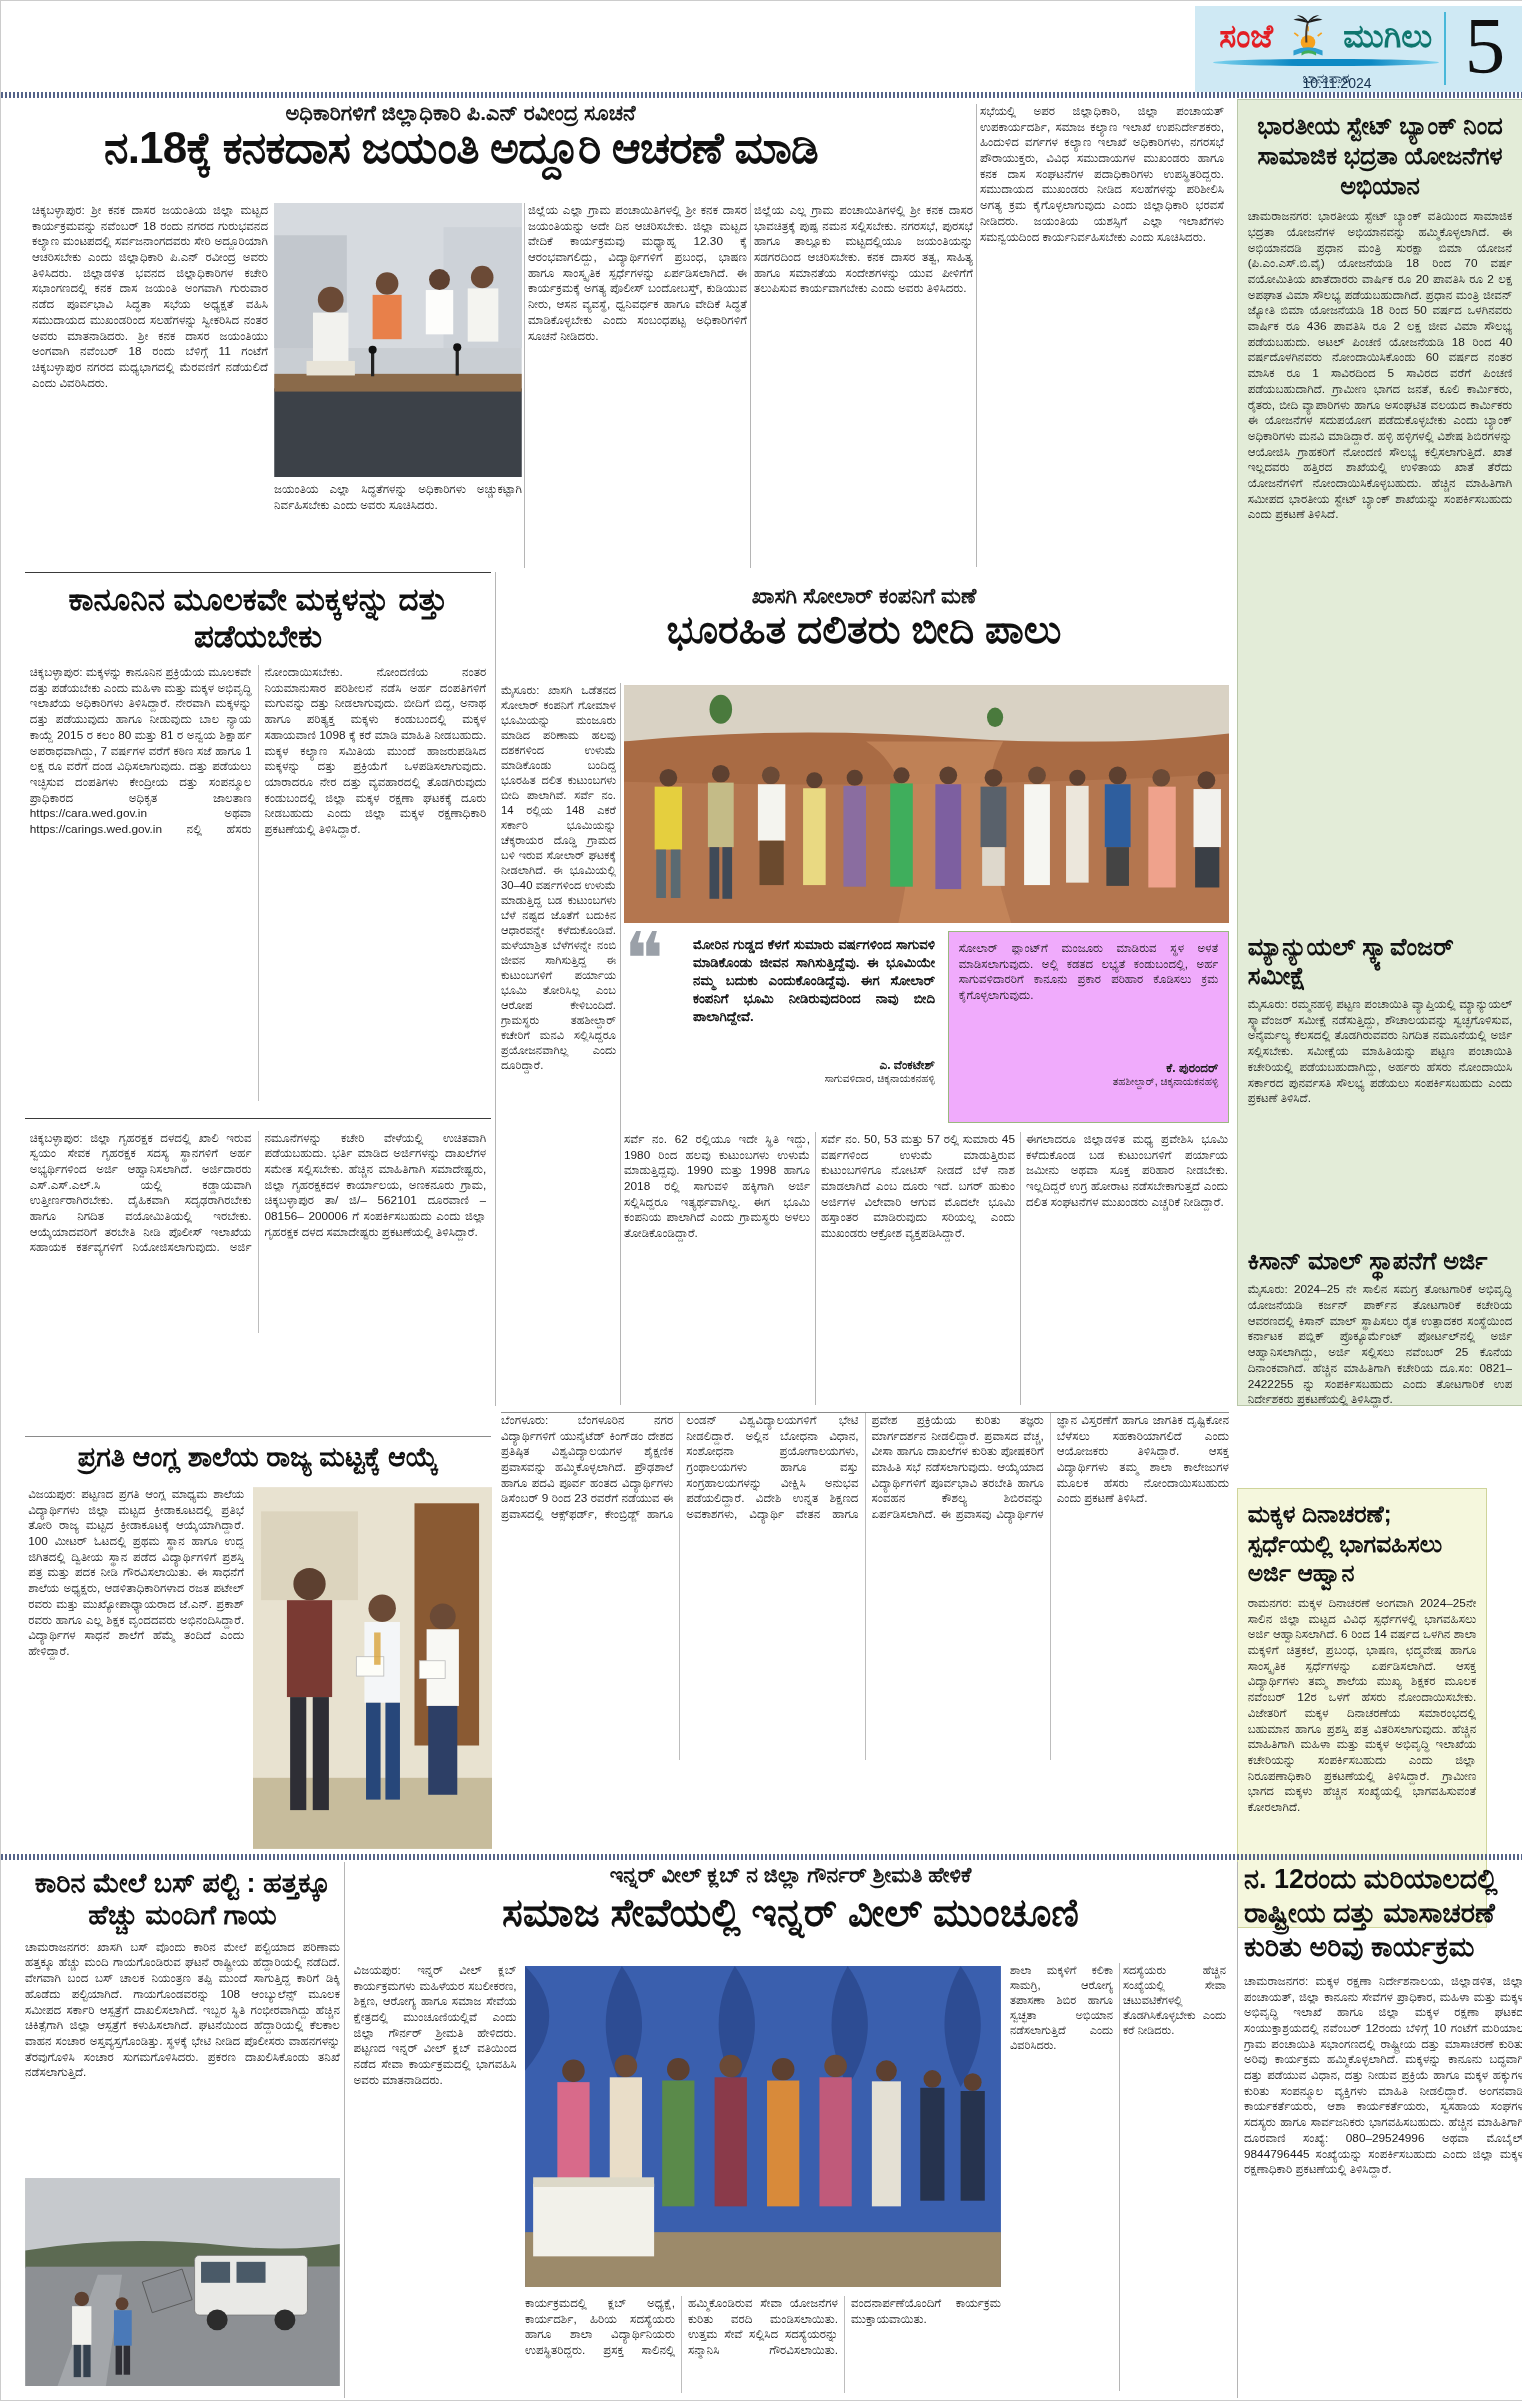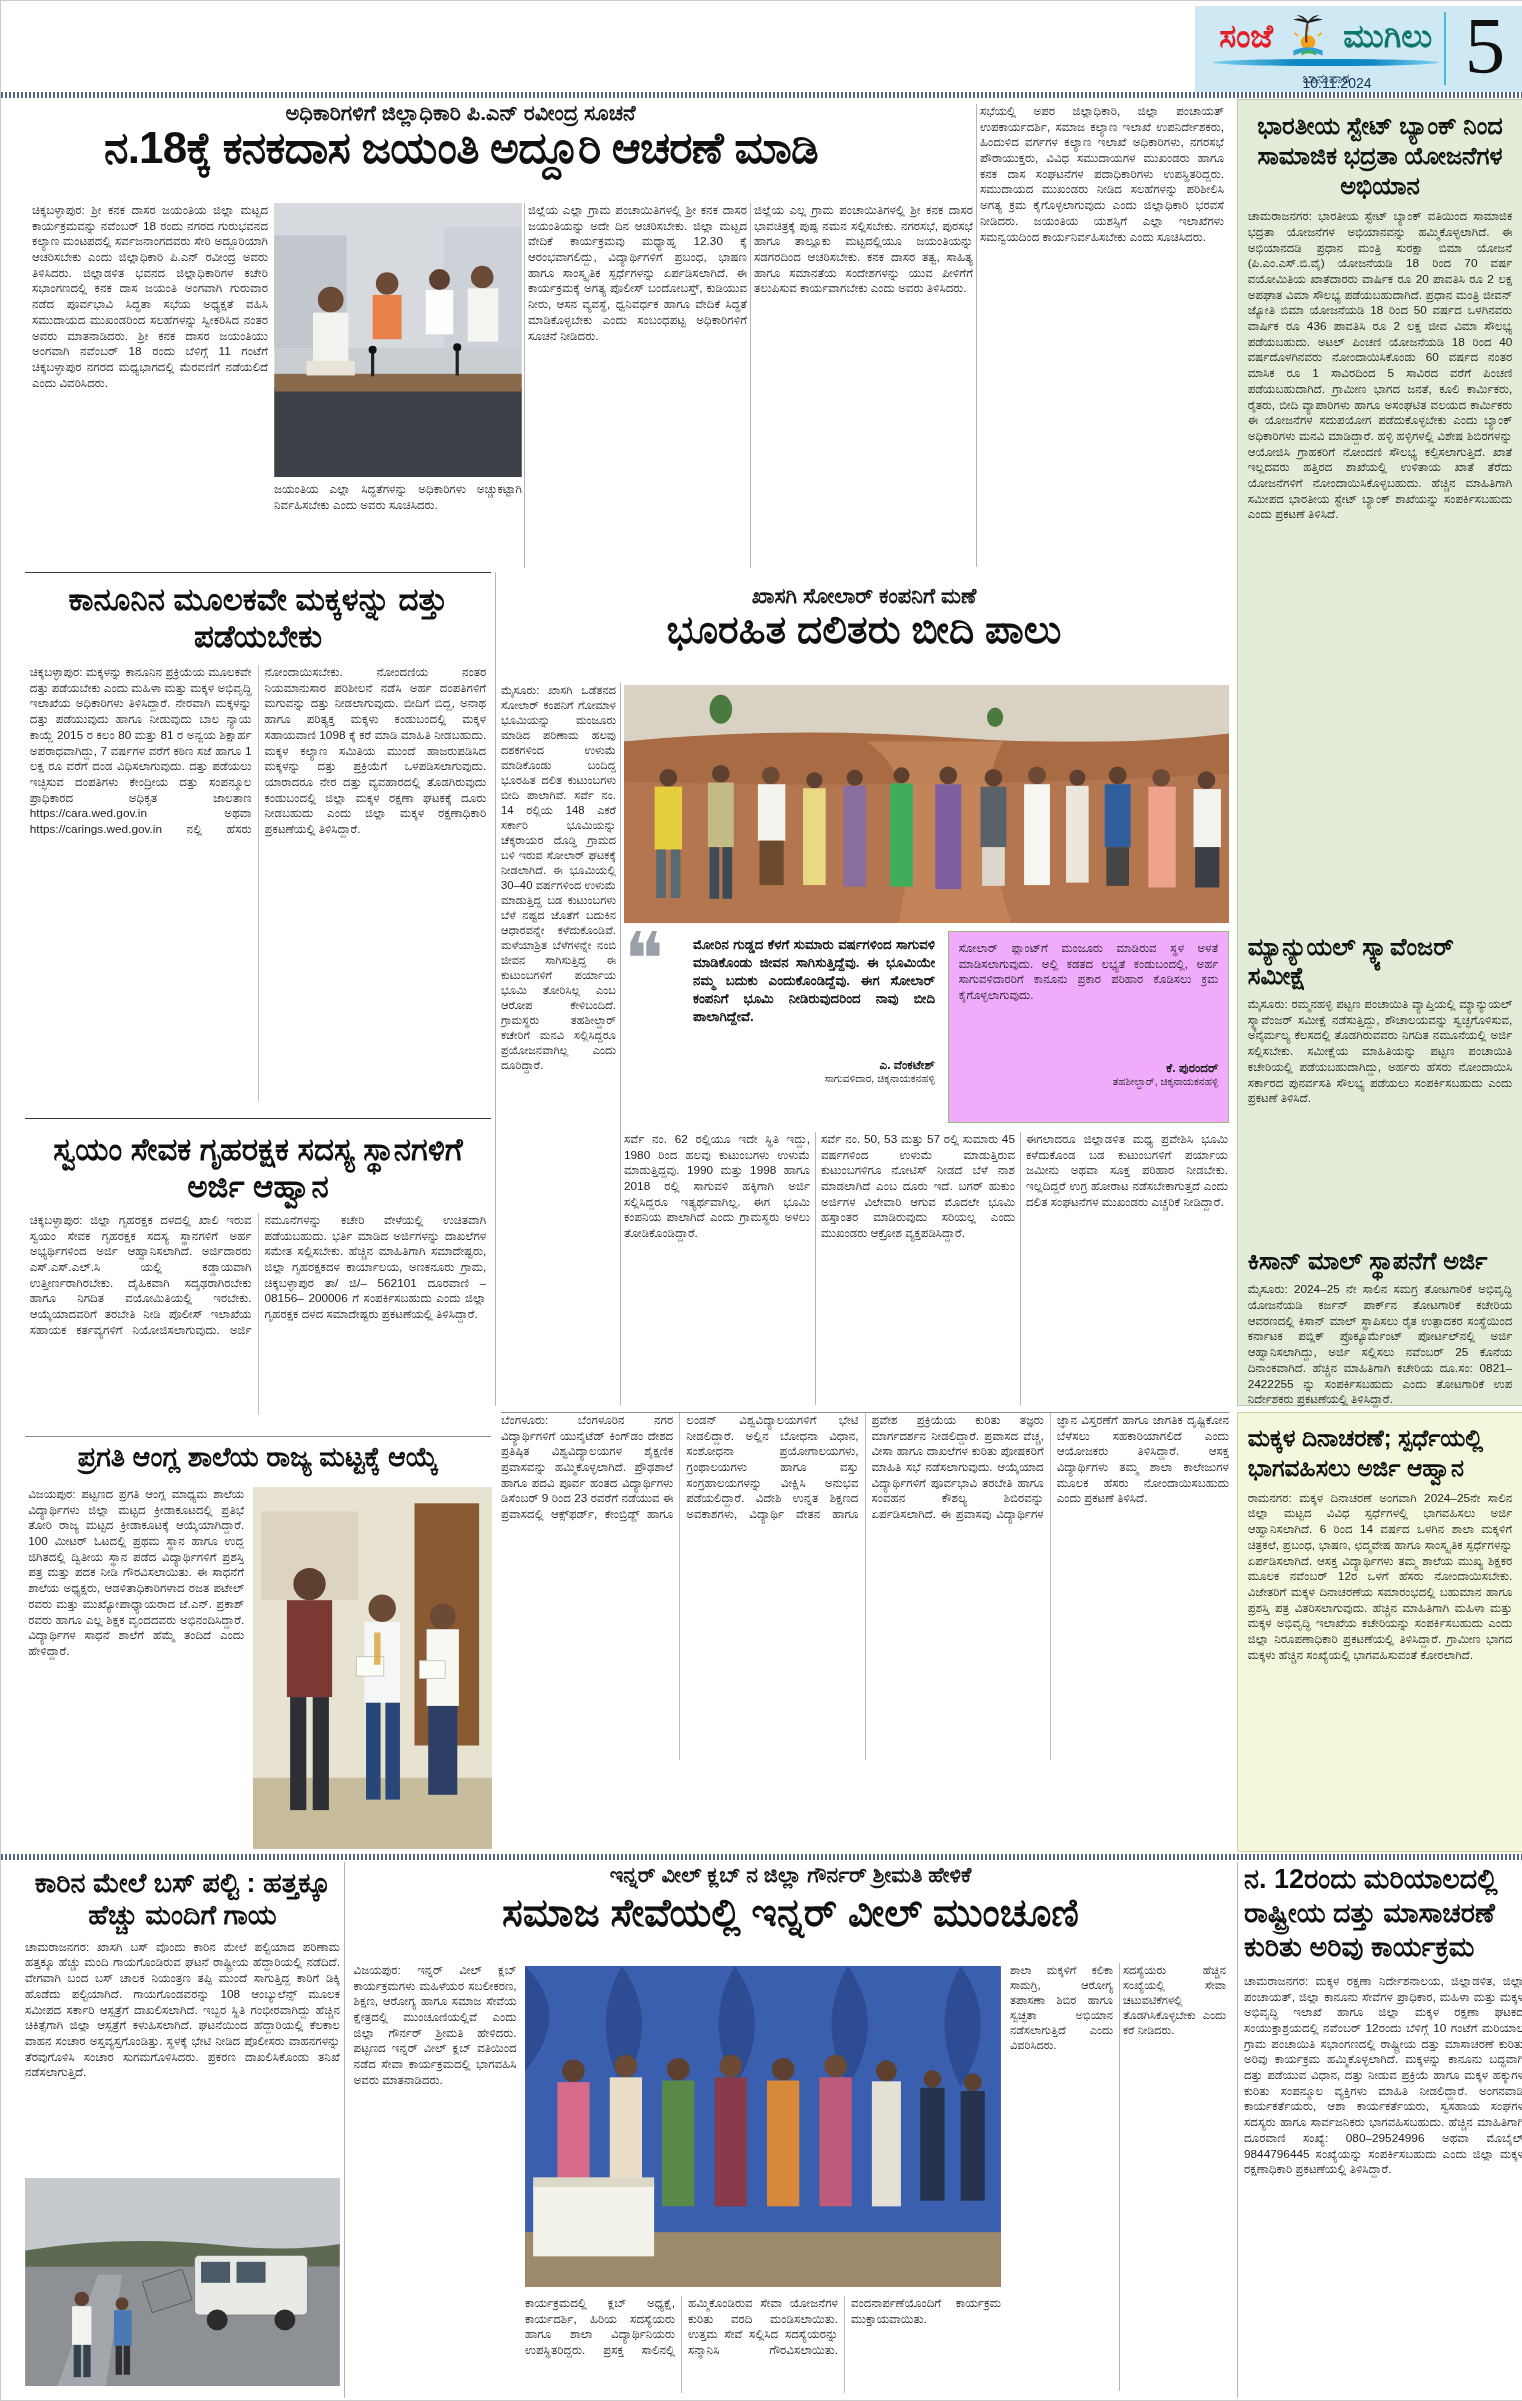--- a/index.html
+++ b/index.html
@@ -109,21 +109,21 @@
 
   <div class="abs greenbox" style="left:1236px;top:98px;width:286px;height:1307px;padding:11.3px 9.7px;">
     <div class="hl ctr" style="font-size:24px;line-height:1.25;margin-bottom:8px;">ಭಾರತೀಯ ಸ್ಟೇಟ್ ಬ್ಯಾಂಕ್ ನಿಂದ ಸಾಮಾಜಿಕ ಭದ್ರತಾ ಯೋಜನೆಗಳ ಅಭಿಯಾನ</div>
     <div class="body-txt" style="height:714px;">ಚಾಮರಾಜನಗರ: ಭಾರತೀಯ ಸ್ಟೇಟ್ ಬ್ಯಾಂಕ್ ವತಿಯಿಂದ ಸಾಮಾಜಿಕ ಭದ್ರತಾ ಯೋಜನೆಗಳ ಅಭಿಯಾನವನ್ನು ಹಮ್ಮಿಕೊಳ್ಳಲಾಗಿದೆ. ಈ ಅಭಿಯಾನದಡಿ ಪ್ರಧಾನ ಮಂತ್ರಿ ಸುರಕ್ಷಾ ಬಿಮಾ ಯೋಜನೆ (ಪಿ.ಎಂ.ಎಸ್.ಬಿ.ವೈ) ಯೋಜನೆಯಡಿ 18 ರಿಂದ 70 ವರ್ಷ ವಯೋಮಿತಿಯ ಖಾತೆದಾರರು ವಾರ್ಷಿಕ ರೂ 20 ಪಾವತಿಸಿ ರೂ 2 ಲಕ್ಷ ಅಪಘಾತ ವಿಮಾ ಸೌಲಭ್ಯ ಪಡೆಯಬಹುದಾಗಿದೆ. ಪ್ರಧಾನ ಮಂತ್ರಿ ಜೀವನ್ ಜ್ಯೋತಿ ಬಿಮಾ ಯೋಜನೆಯಡಿ 18 ರಿಂದ 50 ವರ್ಷದ ಒಳಗಿನವರು ವಾರ್ಷಿಕ ರೂ 436 ಪಾವತಿಸಿ ರೂ 2 ಲಕ್ಷ ಜೀವ ವಿಮಾ ಸೌಲಭ್ಯ ಪಡೆಯಬಹುದು. ಅಟಲ್ ಪಿಂಚಣಿ ಯೋಜನೆಯಡಿ 18 ರಿಂದ 40 ವರ್ಷದೊಳಗಿನವರು ನೋಂದಾಯಿಸಿಕೊಂಡು 60 ವರ್ಷದ ನಂತರ ಮಾಸಿಕ ರೂ 1 ಸಾವಿರದಿಂದ 5 ಸಾವಿರದ ವರೆಗೆ ಪಿಂಚಣಿ ಪಡೆಯಬಹುದಾಗಿದೆ. ಗ್ರಾಮೀಣ ಭಾಗದ ಜನತೆ, ಕೂಲಿ ಕಾರ್ಮಿಕರು, ರೈತರು, ಬೀದಿ ವ್ಯಾಪಾರಿಗಳು ಹಾಗೂ ಅಸಂಘಟಿತ ವಲಯದ ಕಾರ್ಮಿಕರು ಈ ಯೋಜನೆಗಳ ಸದುಪಯೋಗ ಪಡೆದುಕೊಳ್ಳಬೇಕು ಎಂದು ಬ್ಯಾಂಕ್ ಅಧಿಕಾರಿಗಳು ಮನವಿ ಮಾಡಿದ್ದಾರೆ. ಹಳ್ಳಿ ಹಳ್ಳಿಗಳಲ್ಲಿ ವಿಶೇಷ ಶಿಬಿರಗಳನ್ನು ಆಯೋಜಿಸಿ ಗ್ರಾಹಕರಿಗೆ ನೋಂದಣಿ ಸೌಲಭ್ಯ ಕಲ್ಪಿಸಲಾಗುತ್ತಿದೆ. ಖಾತೆ ಇಲ್ಲದವರು ಹತ್ತಿರದ ಶಾಖೆಯಲ್ಲಿ ಉಳಿತಾಯ ಖಾತೆ ತೆರೆದು ಯೋಜನೆಗಳಿಗೆ ನೋಂದಾಯಿಸಿಕೊಳ್ಳಬಹುದು. ಹೆಚ್ಚಿನ ಮಾಹಿತಿಗಾಗಿ ಸಮೀಪದ ಭಾರತೀಯ ಸ್ಟೇಟ್ ಬ್ಯಾಂಕ್ ಶಾಖೆಯನ್ನು ಸಂಪರ್ಕಿಸಬಹುದು ಎಂದು ಪ್ರಕಟಣೆ ತಿಳಿಸಿದೆ.</div>
     <div class="hl" style="font-size:24px;line-height:1.2;margin:9.7px 0 6.5px 0;">ಮ್ಯಾನ್ಯುಯಲ್ ಸ್ಕ್ಯಾವೆಂಜರ್ ಸಮೀಕ್ಷೆ</div>
     <div class="body-txt" style="height:242px;">ಮೈಸೂರು: ರಮ್ಮನಹಳ್ಳಿ ಪಟ್ಟಣ ಪಂಚಾಯಿತಿ ವ್ಯಾಪ್ತಿಯಲ್ಲಿ ಮ್ಯಾನ್ಯುಯಲ್ ಸ್ಕ್ಯಾವೆಂಜರ್ ಸಮೀಕ್ಷೆ ನಡೆಸುತ್ತಿದ್ದು, ಶೌಚಾಲಯವನ್ನು ಸ್ವಚ್ಛಗೊಳಿಸುವ, ಅನೈರ್ಮಲ್ಯ ಕೆಲಸದಲ್ಲಿ ತೊಡಗಿರುವವರು ನಿಗದಿತ ನಮೂನೆಯಲ್ಲಿ ಅರ್ಜಿ ಸಲ್ಲಿಸಬೇಕು. ಸಮೀಕ್ಷೆಯ ಮಾಹಿತಿಯನ್ನು ಪಟ್ಟಣ ಪಂಚಾಯಿತಿ ಕಚೇರಿಯಲ್ಲಿ ಪಡೆಯಬಹುದಾಗಿದ್ದು, ಅರ್ಹರು ಹೆಸರು ನೋಂದಾಯಿಸಿ ಸರ್ಕಾರದ ಪುನರ್ವಸತಿ ಸೌಲಭ್ಯ ಪಡೆಯಲು ಸಂಪರ್ಕಿಸಬಹುದು ಎಂದು ಪ್ರಕಟಣೆ ತಿಳಿಸಿದೆ.</div>
     <div class="hl" style="font-size:24px;line-height:1.2;margin:8px 0 6.5px 0;">ಕಿಸಾನ್ ಮಾಲ್ ಸ್ಥಾಪನೆಗೆ ಅರ್ಜಿ</div>
     <div class="body-txt" style="height:186px;">ಮೈಸೂರು: 2024–25 ನೇ ಸಾಲಿನ ಸಮಗ್ರ ತೋಟಗಾರಿಕೆ ಅಭಿವೃದ್ಧಿ ಯೋಜನೆಯಡಿ ಕರ್ಜನ್ ಪಾರ್ಕ್‌ನ ತೋಟಗಾರಿಕೆ ಕಚೇರಿಯ ಆವರಣದಲ್ಲಿ ಕಿಸಾನ್ ಮಾಲ್ ಸ್ಥಾಪಿಸಲು ರೈತ ಉತ್ಪಾದಕರ ಸಂಸ್ಥೆಯಿಂದ ಕರ್ನಾಟಕ ಪಬ್ಲಿಕ್ ಪ್ರೊಕ್ಯೂರ್ಮೆಂಟ್ ಪೋರ್ಟಲ್‌ನಲ್ಲಿ ಅರ್ಜಿ ಆಹ್ವಾನಿಸಲಾಗಿದ್ದು, ಅರ್ಜಿ ಸಲ್ಲಿಸಲು ನವೆಂಬರ್ 25 ಕೊನೆಯ ದಿನಾಂಕವಾಗಿದೆ. ಹೆಚ್ಚಿನ ಮಾಹಿತಿಗಾಗಿ ಕಚೇರಿಯ ದೂ.ಸಂ: 0821–2422255 ನ್ನು ಸಂಪರ್ಕಿಸಬಹುದು ಎಂದು ತೋಟಗಾರಿಕೆ ಉಪ ನಿರ್ದೇಶಕರು ಪ್ರಕಟಣೆಯಲ್ಲಿ ತಿಳಿಸಿದ್ದಾರೆ.</div>
   </div>
 
-  <div class="abs yellowbox" style="left:1236px;top:1411px;width:286px;height:440px;padding:11.3px 9.7px;">
+  <div class="abs yellowbox" style="left:1236px;top:1487px;width:250px;height:440px;padding:11.3px 9.7px;">
     <div class="hl" style="font-size:23.4px;line-height:1.25;margin-bottom:8px;">ಮಕ್ಕಳ ದಿನಾಚರಣೆ; ಸ್ಪರ್ಧೆಯಲ್ಲಿ ಭಾಗವಹಿಸಲು ಅರ್ಜಿ ಆಹ್ವಾನ</div>
     <div class="body-txt" style="height:339px;">ರಾಮನಗರ: ಮಕ್ಕಳ ದಿನಾಚರಣೆ ಅಂಗವಾಗಿ 2024–25ನೇ ಸಾಲಿನ ಜಿಲ್ಲಾ ಮಟ್ಟದ ವಿವಿಧ ಸ್ಪರ್ಧೆಗಳಲ್ಲಿ ಭಾಗವಹಿಸಲು ಅರ್ಜಿ ಆಹ್ವಾನಿಸಲಾಗಿದೆ. 6 ರಿಂದ 14 ವರ್ಷದ ಒಳಗಿನ ಶಾಲಾ ಮಕ್ಕಳಿಗೆ ಚಿತ್ರಕಲೆ, ಪ್ರಬಂಧ, ಭಾಷಣ, ಛದ್ಮವೇಷ ಹಾಗೂ ಸಾಂಸ್ಕೃತಿಕ ಸ್ಪರ್ಧೆಗಳನ್ನು ಏರ್ಪಡಿಸಲಾಗಿದೆ. ಆಸಕ್ತ ವಿದ್ಯಾರ್ಥಿಗಳು ತಮ್ಮ ಶಾಲೆಯ ಮುಖ್ಯ ಶಿಕ್ಷಕರ ಮೂಲಕ ನವೆಂಬರ್ 12ರ ಒಳಗೆ ಹೆಸರು ನೋಂದಾಯಿಸಬೇಕು. ವಿಜೇತರಿಗೆ ಮಕ್ಕಳ ದಿನಾಚರಣೆಯ ಸಮಾರಂಭದಲ್ಲಿ ಬಹುಮಾನ ಹಾಗೂ ಪ್ರಶಸ್ತಿ ಪತ್ರ ವಿತರಿಸಲಾಗುವುದು. ಹೆಚ್ಚಿನ ಮಾಹಿತಿಗಾಗಿ ಮಹಿಳಾ ಮತ್ತು ಮಕ್ಕಳ ಅಭಿವೃದ್ಧಿ ಇಲಾಖೆಯ ಕಚೇರಿಯನ್ನು ಸಂಪರ್ಕಿಸಬಹುದು ಎಂದು ಜಿಲ್ಲಾ ನಿರೂಪಣಾಧಿಕಾರಿ ಪ್ರಕಟಣೆಯಲ್ಲಿ ತಿಳಿಸಿದ್ದಾರೆ. ಗ್ರಾಮೀಣ ಭಾಗದ ಮಕ್ಕಳು ಹೆಚ್ಚಿನ ಸಂಖ್ಯೆಯಲ್ಲಿ ಭಾಗವಹಿಸುವಂತೆ ಕೋರಲಾಗಿದೆ.</div>
   </div>
 
   <div class="abs" style="left:1243px;top:1862px;width:280px;height:534px;">
     <div class="hl" style="font-size:27px;line-height:1.25;margin-bottom:9.7px;">ನ. 12ರಂದು ಮರಿಯಾಲದಲ್ಲಿ ರಾಷ್ಟ್ರೀಯ ದತ್ತು ಮಾಸಾಚರಣೆ ಕುರಿತು ಅರಿವು ಕಾರ್ಯಕ್ರಮ</div>
     <div class="body-txt" style="height:403px;">ಚಾಮರಾಜನಗರ: ಮಕ್ಕಳ ರಕ್ಷಣಾ ನಿರ್ದೇಶನಾಲಯ, ಜಿಲ್ಲಾಡಳಿತ, ಜಿಲ್ಲಾ ಪಂಚಾಯತ್, ಜಿಲ್ಲಾ ಕಾನೂನು ಸೇವೆಗಳ ಪ್ರಾಧಿಕಾರ, ಮಹಿಳಾ ಮತ್ತು ಮಕ್ಕಳ ಅಭಿವೃದ್ಧಿ ಇಲಾಖೆ ಹಾಗೂ ಜಿಲ್ಲಾ ಮಕ್ಕಳ ರಕ್ಷಣಾ ಘಟಕದ ಸಂಯುಕ್ತಾಶ್ರಯದಲ್ಲಿ ನವೆಂಬರ್ 12ರಂದು ಬೆಳಿಗ್ಗೆ 10 ಗಂಟೆಗೆ ಮರಿಯಾಲ ಗ್ರಾಮ ಪಂಚಾಯಿತಿ ಸಭಾಂಗಣದಲ್ಲಿ ರಾಷ್ಟ್ರೀಯ ದತ್ತು ಮಾಸಾಚರಣೆ ಕುರಿತು ಅರಿವು ಕಾರ್ಯಕ್ರಮ ಹಮ್ಮಿಕೊಳ್ಳಲಾಗಿದೆ. ಮಕ್ಕಳನ್ನು ಕಾನೂನು ಬದ್ಧವಾಗಿ ದತ್ತು ಪಡೆಯುವ ವಿಧಾನ, ದತ್ತು ನೀಡುವ ಪ್ರಕ್ರಿಯೆ ಹಾಗೂ ಮಕ್ಕಳ ಹಕ್ಕುಗಳ ಕುರಿತು ಸಂಪನ್ಮೂಲ ವ್ಯಕ್ತಿಗಳು ಮಾಹಿತಿ ನೀಡಲಿದ್ದಾರೆ. ಅಂಗನವಾಡಿ ಕಾರ್ಯಕರ್ತೆಯರು, ಆಶಾ ಕಾರ್ಯಕರ್ತೆಯರು, ಸ್ವಸಹಾಯ ಸಂಘಗಳ ಸದಸ್ಯರು ಹಾಗೂ ಸಾರ್ವಜನಿಕರು ಭಾಗವಹಿಸಬಹುದು. ಹೆಚ್ಚಿನ ಮಾಹಿತಿಗಾಗಿ ದೂರವಾಣಿ ಸಂಖ್ಯೆ: 080–29524996 ಅಥವಾ ಮೊಬೈಲ್ 9844796445 ಸಂಖ್ಯೆಯನ್ನು ಸಂಪರ್ಕಿಸಬಹುದು ಎಂದು ಜಿಲ್ಲಾ ಮಕ್ಕಳ ರಕ್ಷಣಾಧಿಕಾರಿ ಪ್ರಕಟಣೆಯಲ್ಲಿ ತಿಳಿಸಿದ್ದಾರೆ.</div>
   </div>
 
   <div class="abs" style="left:24px;top:571px;width:466px;height:547px;border-top:1.6px solid #3a3a3a;border-bottom:1.6px solid #3a3a3a;padding:8px 4.8px;">
@@ -200,21 +200,20 @@
   </div>
 
   <div class="abs body-txt" style="left:623px;top:1131px;width:186px;height:273px;">ಸರ್ವೆ ನಂ. 62 ರಲ್ಲಿಯೂ ಇದೇ ಸ್ಥಿತಿ ಇದ್ದು, 1980 ರಿಂದ ಹಲವು ಕುಟುಂಬಗಳು ಉಳುಮೆ ಮಾಡುತ್ತಿದ್ದವು. 1990 ಮತ್ತು 1998 ಹಾಗೂ 2018 ರಲ್ಲಿ ಸಾಗುವಳಿ ಹಕ್ಕಿಗಾಗಿ ಅರ್ಜಿ ಸಲ್ಲಿಸಿದ್ದರೂ ಇತ್ಯರ್ಥವಾಗಿಲ್ಲ. ಈಗ ಭೂಮಿ ಕಂಪನಿಯ ಪಾಲಾಗಿದೆ ಎಂದು ಗ್ರಾಮಸ್ಥರು ಅಳಲು ತೋಡಿಕೊಂಡಿದ್ದಾರೆ.</div>
   <div class="abs body-txt" style="left:820px;top:1131px;width:194px;height:273px;">ಸರ್ವೆ ನಂ. 50, 53 ಮತ್ತು 57 ರಲ್ಲಿ ಸುಮಾರು 45 ವರ್ಷಗಳಿಂದ ಉಳುಮೆ ಮಾಡುತ್ತಿರುವ ಕುಟುಂಬಗಳಿಗೂ ನೋಟಿಸ್ ನೀಡದೆ ಬೆಳೆ ನಾಶ ಮಾಡಲಾಗಿದೆ ಎಂಬ ದೂರು ಇದೆ. ಬಗರ್ ಹುಕುಂ ಅರ್ಜಿಗಳ ವಿಲೇವಾರಿ ಆಗುವ ಮೊದಲೇ ಭೂಮಿ ಹಸ್ತಾಂತರ ಮಾಡಿರುವುದು ಸರಿಯಲ್ಲ ಎಂದು ಮುಖಂಡರು ಆಕ್ರೋಶ ವ್ಯಕ್ತಪಡಿಸಿದ್ದಾರೆ.</div>
   <div class="abs body-txt" style="left:1025px;top:1131px;width:202px;height:273px;">ಈಗಲಾದರೂ ಜಿಲ್ಲಾಡಳಿತ ಮಧ್ಯ ಪ್ರವೇಶಿಸಿ ಭೂಮಿ ಕಳೆದುಕೊಂಡ ಬಡ ಕುಟುಂಬಗಳಿಗೆ ಪರ್ಯಾಯ ಜಮೀನು ಅಥವಾ ಸೂಕ್ತ ಪರಿಹಾರ ನೀಡಬೇಕು. ಇಲ್ಲದಿದ್ದರೆ ಉಗ್ರ ಹೋರಾಟ ನಡೆಸಬೇಕಾಗುತ್ತದೆ ಎಂದು ದಲಿತ ಸಂಘಟನೆಗಳ ಮುಖಂಡರು ಎಚ್ಚರಿಕೆ ನೀಡಿದ್ದಾರೆ.</div>
   <div class="abs vrule" style="left:814px;top:1131px;height:273px;"></div>
   <div class="abs vrule" style="left:1019px;top:1131px;height:273px;"></div>
   <div class="abs vrule" style="left:619px;top:682px;height:722px;"></div>
 
   <div class="abs" style="left:24px;top:1123px;width:466px;height:313px;border-bottom:0.8px solid #8a8a8a;padding:6.5px 4.8px;">
-    <div class="hl ctr" style="font-size:31px;line-height:1.2;margin-bottom:8px;">ಸ್ವಯಂ ಸೇವಕ ಗೃಹರಕ್ಷಕ ಸದಸ್ಯ ಸ್ಥಾನಗಳಿಗೆ ಅರ್ಜಿ ಆಹ್ವಾನ</div>
     <div class="body-txt cols2" style="height:202px;">ಚಿಕ್ಕಬಳ್ಳಾಪುರ: ಜಿಲ್ಲಾ ಗೃಹರಕ್ಷಕ ದಳದಲ್ಲಿ ಖಾಲಿ ಇರುವ ಸ್ವಯಂ ಸೇವಕ ಗೃಹರಕ್ಷಕ ಸದಸ್ಯ ಸ್ಥಾನಗಳಿಗೆ ಅರ್ಹ ಅಭ್ಯರ್ಥಿಗಳಿಂದ ಅರ್ಜಿ ಆಹ್ವಾನಿಸಲಾಗಿದೆ. ಅರ್ಜಿದಾರರು ಎಸ್.ಎಸ್.ಎಲ್.ಸಿ ಯಲ್ಲಿ ಕಡ್ಡಾಯವಾಗಿ ಉತ್ತೀರ್ಣರಾಗಿರಬೇಕು. ದೈಹಿಕವಾಗಿ ಸದೃಢರಾಗಿರಬೇಕು ಹಾಗೂ ನಿಗದಿತ ವಯೋಮಿತಿಯಲ್ಲಿ ಇರಬೇಕು. ಆಯ್ಕೆಯಾದವರಿಗೆ ತರಬೇತಿ ನೀಡಿ ಪೊಲೀಸ್ ಇಲಾಖೆಯ ಸಹಾಯಕ ಕರ್ತವ್ಯಗಳಿಗೆ ನಿಯೋಜಿಸಲಾಗುವುದು. ಅರ್ಜಿ ನಮೂನೆಗಳನ್ನು ಕಚೇರಿ ವೇಳೆಯಲ್ಲಿ ಉಚಿತವಾಗಿ ಪಡೆಯಬಹುದು. ಭರ್ತಿ ಮಾಡಿದ ಅರ್ಜಿಗಳನ್ನು ದಾಖಲೆಗಳ ಸಮೇತ ಸಲ್ಲಿಸಬೇಕು. ಹೆಚ್ಚಿನ ಮಾಹಿತಿಗಾಗಿ ಸಮಾದೇಷ್ಟರು, ಜಿಲ್ಲಾ ಗೃಹರಕ್ಷಕದಳ ಕಾರ್ಯಾಲಯ, ಅಣಕನೂರು ಗ್ರಾಮ, ಚಿಕ್ಕಬಳ್ಳಾಪುರ ತಾ/ ಜಿ/– 562101 ದೂರವಾಣಿ – 08156– 200006 ಗೆ ಸಂಪರ್ಕಿಸಬಹುದು ಎಂದು ಜಿಲ್ಲಾ ಗೃಹರಕ್ಷಕ ದಳದ ಸಮಾದೇಷ್ಟರು ಪ್ರಕಟಣೆಯಲ್ಲಿ ತಿಳಿಸಿದ್ದಾರೆ.</div>
   </div>
 
   <div class="abs" style="left:24px;top:1441px;width:466px;height:412px;">
     <div class="hl ctr" style="font-size:27px;line-height:1.15;margin-bottom:6.5px;">ಪ್ರಗತಿ ಆಂಗ್ಲ ಶಾಲೆಯ ರಾಜ್ಯ ಮಟ್ಟಕ್ಕೆ ಆಯ್ಕೆ</div>
     <div class="abs body-txt" style="left:3.2px;top:45px;width:216px;height:362px;">ವಿಜಯಪುರ: ಪಟ್ಟಣದ ಪ್ರಗತಿ ಆಂಗ್ಲ ಮಾಧ್ಯಮ ಶಾಲೆಯ ವಿದ್ಯಾರ್ಥಿಗಳು ಜಿಲ್ಲಾ ಮಟ್ಟದ ಕ್ರೀಡಾಕೂಟದಲ್ಲಿ ಪ್ರತಿಭೆ ತೋರಿ ರಾಜ್ಯ ಮಟ್ಟದ ಕ್ರೀಡಾಕೂಟಕ್ಕೆ ಆಯ್ಕೆಯಾಗಿದ್ದಾರೆ. 100 ಮೀಟರ್ ಓಟದಲ್ಲಿ ಪ್ರಥಮ ಸ್ಥಾನ ಹಾಗೂ ಉದ್ದ ಜಿಗಿತದಲ್ಲಿ ದ್ವಿತೀಯ ಸ್ಥಾನ ಪಡೆದ ವಿದ್ಯಾರ್ಥಿಗಳಿಗೆ ಪ್ರಶಸ್ತಿ ಪತ್ರ ಮತ್ತು ಪದಕ ನೀಡಿ ಗೌರವಿಸಲಾಯಿತು. ಈ ಸಾಧನೆಗೆ ಶಾಲೆಯ ಅಧ್ಯಕ್ಷರು, ಆಡಳಿತಾಧಿಕಾರಿಗಳಾದ ರಜತ ಪಟೇಲ್ ರವರು ಮತ್ತು ಮುಖ್ಯೋಪಾಧ್ಯಾಯರಾದ ಜೆ.ಎನ್. ಪ್ರಕಾಶ್ ರವರು ಹಾಗೂ ಎಲ್ಲ ಶಿಕ್ಷಕ ವೃಂದದವರು ಅಭಿನಂದಿಸಿದ್ದಾರೆ. ವಿದ್ಯಾರ್ಥಿಗಳ ಸಾಧನೆ ಶಾಲೆಗೆ ಹೆಮ್ಮೆ ತಂದಿದೆ ಎಂದು ಹೇಳಿದ್ದಾರೆ.</div>
     <div class="abs" style="left:228px;top:45px;width:239px;height:362px;">
       <svg width="239" height="362" viewBox="0 0 296 448">
         <rect width="296" height="448" fill="#e8e2d0"></rect>
         <rect x="200" y="20" width="80" height="300" fill="#8a5a33"></rect>

